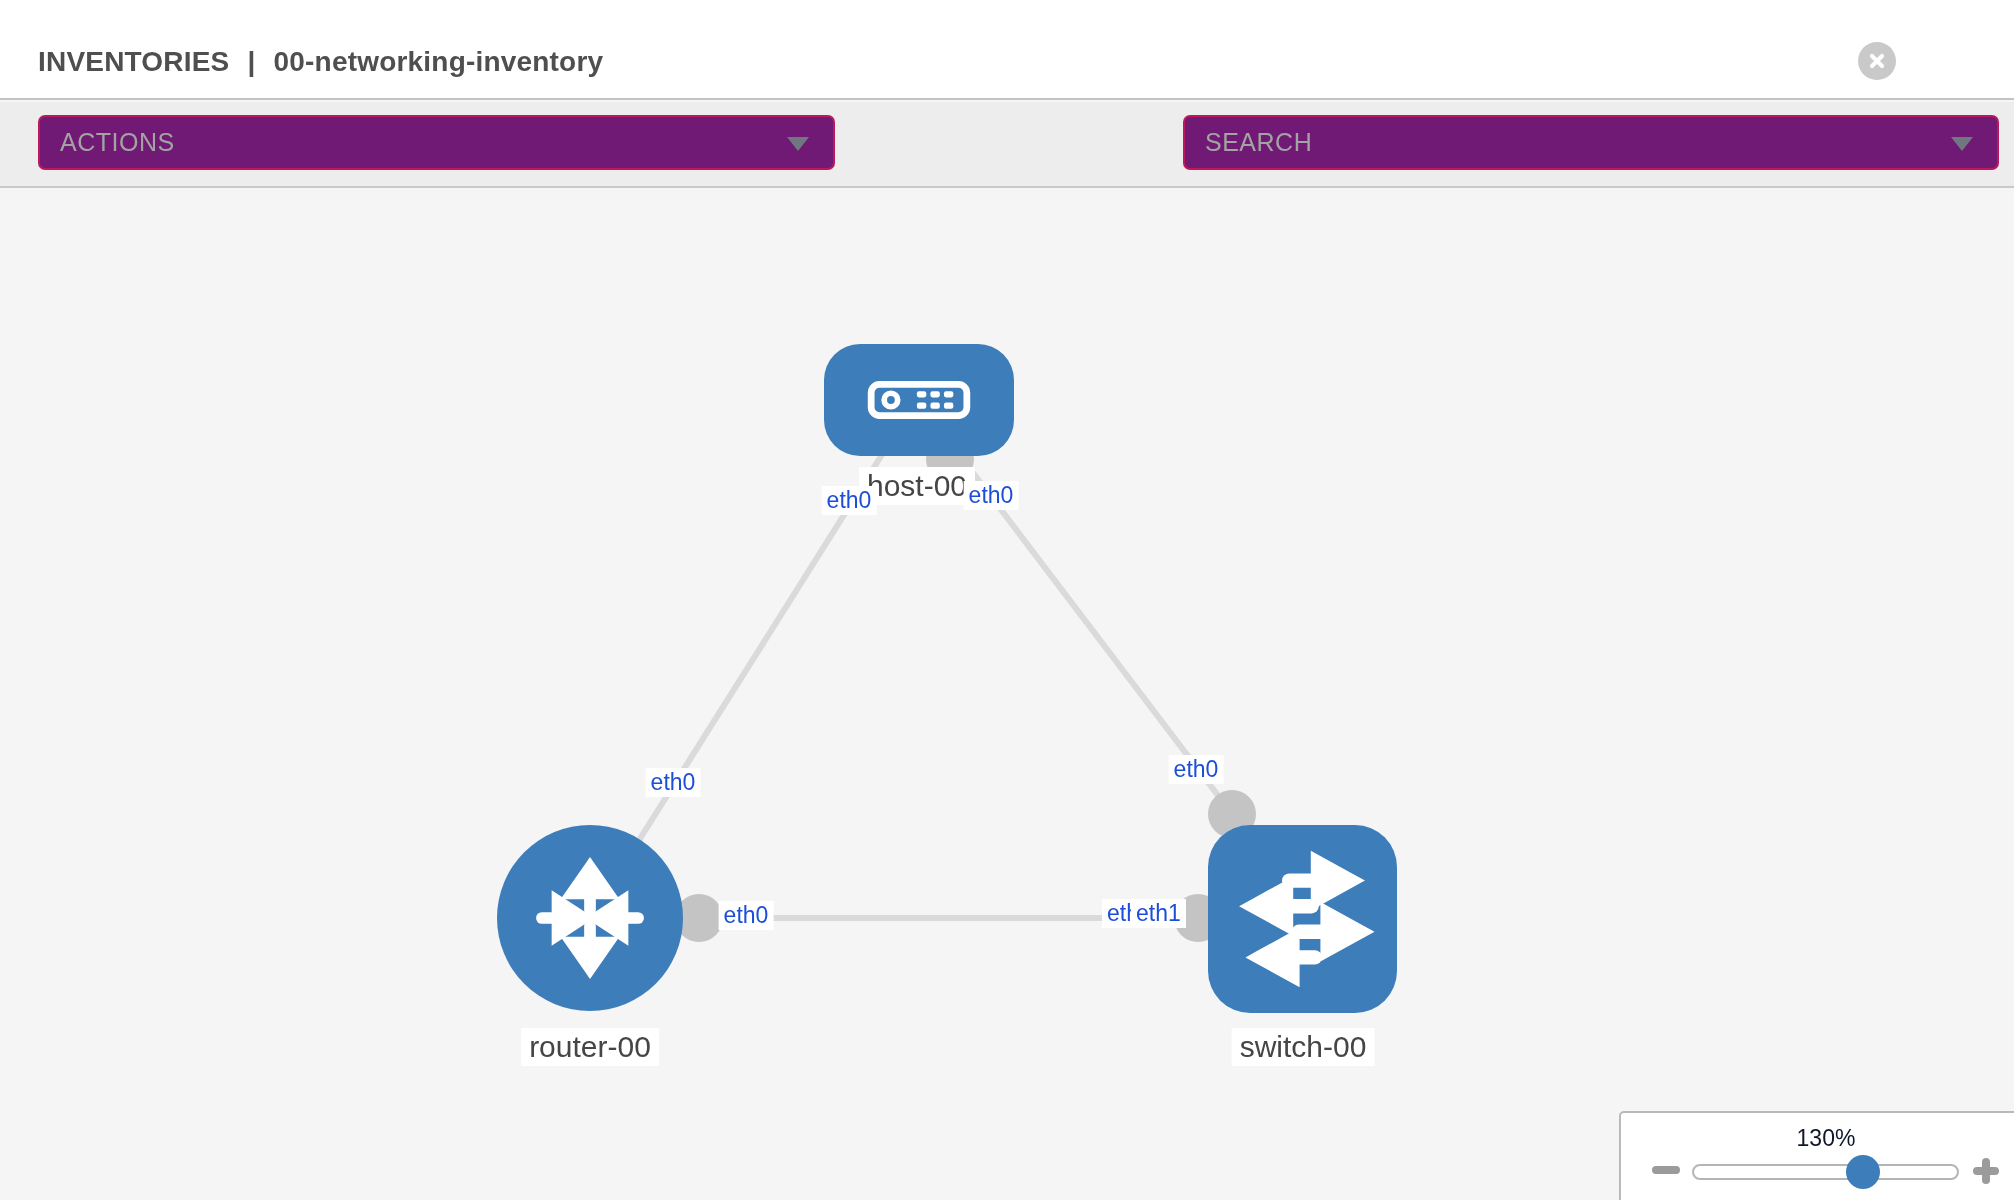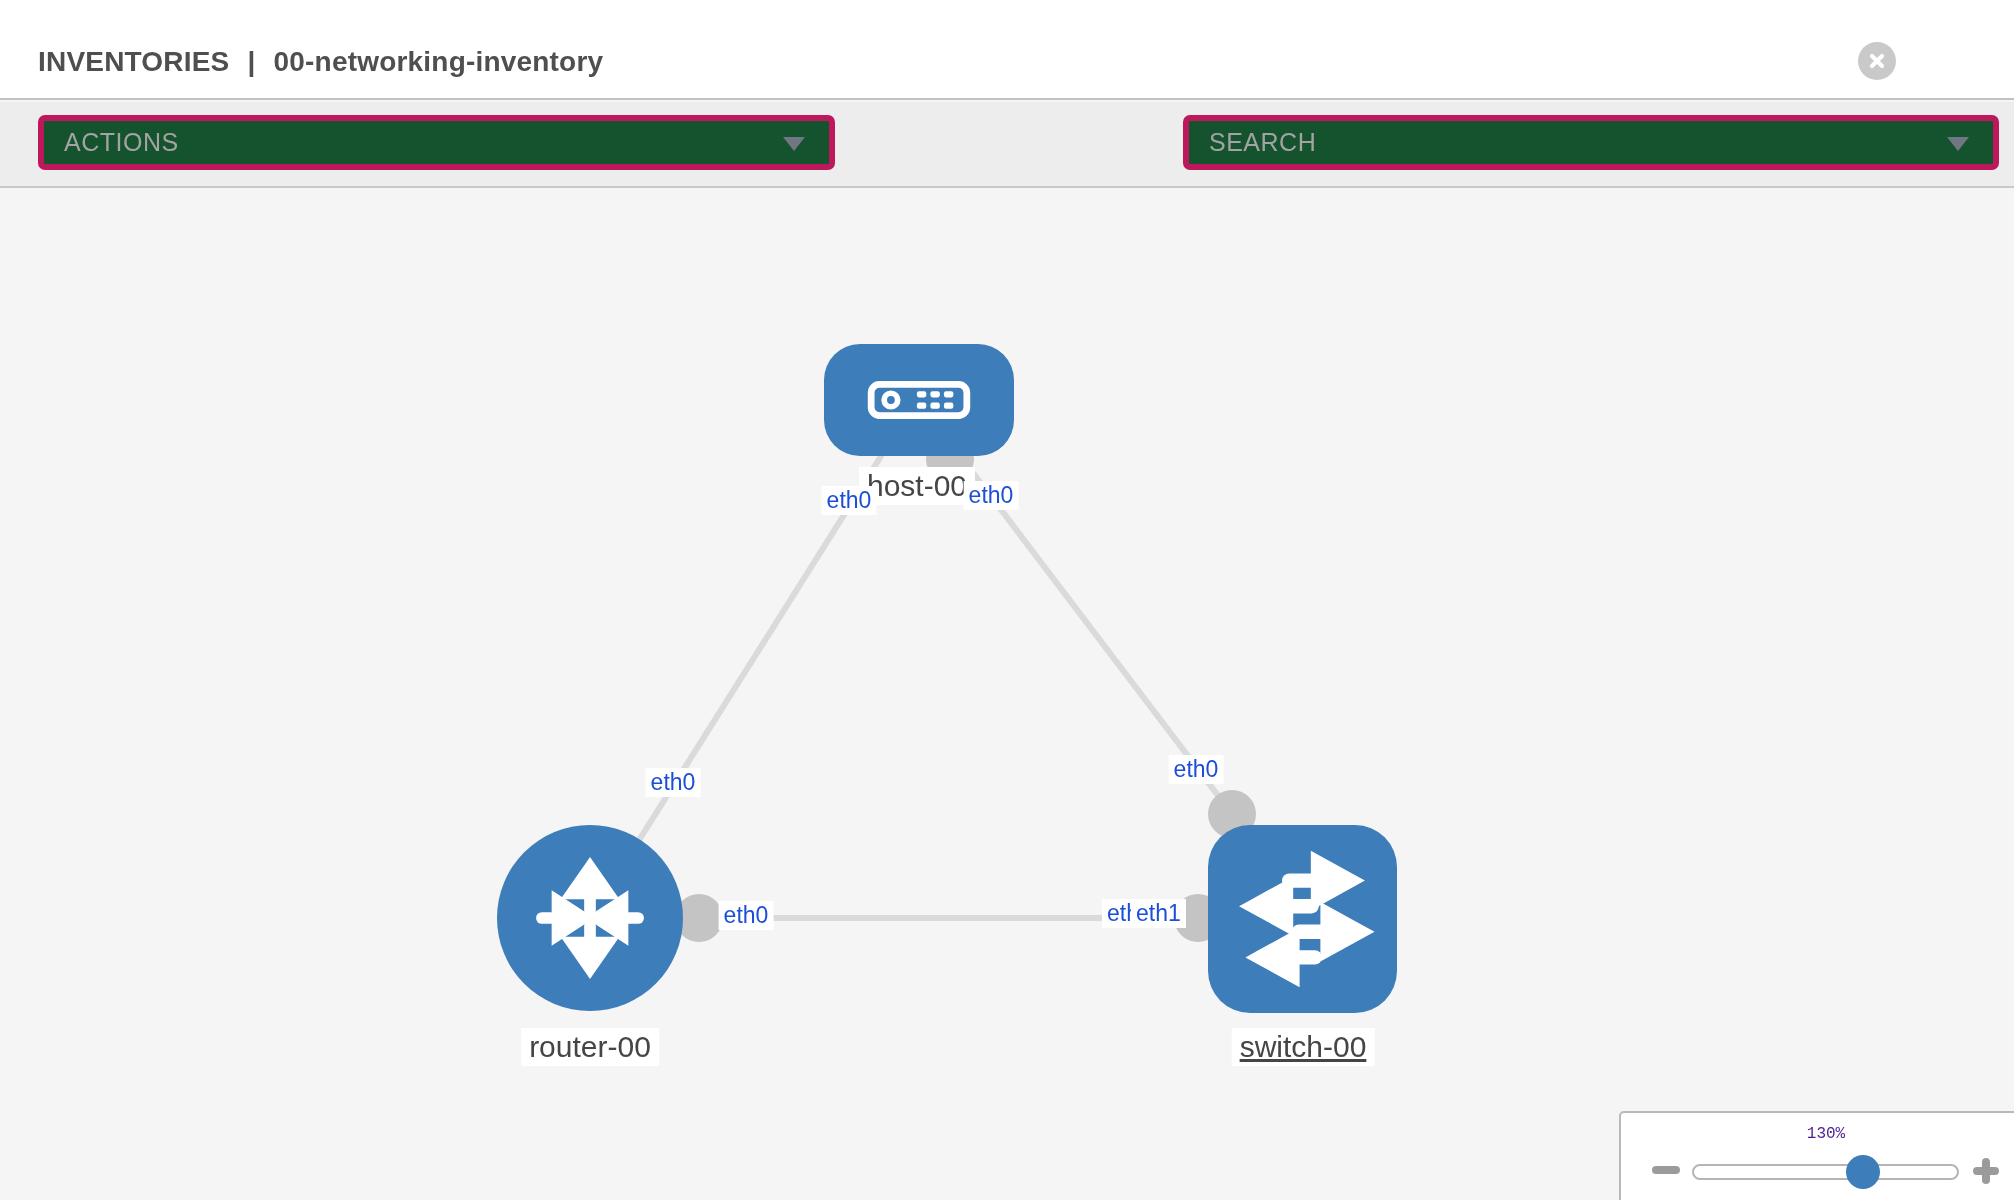--- a/index.html
+++ b/index.html
@@ -12,21 +12,21 @@
   .hdr-title{position:absolute;left:38px;top:18px;font-size:28px;font-weight:bold;
        color:#4f4f4f;letter-spacing:0.2px;white-space:nowrap;}
   .hdr-title .sep{margin:0 10px;color:#4f4f4f;}
   .close-btn{position:absolute;left:1858px;top:14px;width:38px;height:38px;border-radius:50%;
        background:#c9c9c9;display:flex;align-items:center;justify-content:center;cursor:pointer;}
   .close-btn svg{width:20px;height:20px;}
 
   
   .tbar{position:absolute;left:0;top:74px;width:100%;height:86px;background:#ededed;
        border-bottom:2px solid #c9c9c9;box-sizing:border-box;}
-  .select{position:absolute;top:13px;height:55px;background:#14532d;border:6px solid #be185d;
+  .select{position:absolute;top:13px;height:55px;background:#701a75;border:2px solid #be185d;
        border-radius:7px;box-sizing:border-box;display:flex;align-items:center;cursor:pointer;}
   .select .lbl{margin-left:20px;font-size:25px;color:#a3a3a3;letter-spacing:0.5px;}
   .caret{position:absolute;right:24px;top:50%;margin-top:-6px;width:0;height:0;
        border-left:11px solid transparent;border-right:11px solid transparent;
        border-top:14px solid #717781;}
   .sel-actions{left:38px;width:797px;}
   .sel-search{left:1183px;width:816px;}
   .tool-btn{position:absolute;top:94px;width:40px;height:40px;display:flex;align-items:center;
        justify-content:center;cursor:pointer;}
   .tool-btn svg{width:34px;height:34px;fill:#898f96;}
@@ -48,21 +48,21 @@
   .node-label{position:absolute;transform:translateX(-50%);background:#ffffff;color:#454545;
        font-size:30px;padding:2px 8px;white-space:nowrap;}
   .eth-label{position:absolute;background:#ffffff;color:#1d4ed8;font-size:23px;
        padding:1px 5px;white-space:nowrap;}
   .eth-center{transform:translateX(-50%);}
 
   
   .zoom-panel{position:absolute;left:1619px;top:923px;width:397px;height:119px;background:#ffffff;
        border:2px solid #b9b9b9;border-radius:5px 0 0 0;box-sizing:border-box;}
   .zoom-value{position:absolute;left:140px;top:12px;width:130px;text-align:center;
-       font-size:16px;color:#4c1d95;font-family:Liberation Mono, monospace;}
+       font-size:23px;color:#0f172a;}
   .zoom-minus{position:absolute;left:31px;top:53px;width:28px;height:8px;border-radius:4px;
        background:#9b9b9b;cursor:pointer;}
   .zoom-plus{position:absolute;left:352px;top:45px;width:26px;height:26px;cursor:pointer;}
   .zoom-plus::before{content:"";position:absolute;left:0;top:9px;width:26px;height:8px;
        border-radius:4px;background:#9b9b9b;}
   .zoom-plus::after{content:"";position:absolute;left:9px;top:0;width:8px;height:26px;
        border-radius:4px;background:#9b9b9b;}
   .zoom-track{position:absolute;left:71px;top:51px;width:267px;height:16px;background:#fff;
        border:2px solid #b5b5b5;border-radius:10px;box-sizing:border-box;cursor:pointer;}
   .zoom-handle{position:absolute;left:225px;top:42px;width:34px;height:34px;border-radius:50%;
@@ -175,21 +175,21 @@
               <polygon points="86,58 66,47 66,69"></polygon>
             <line x1="58" y1="74" x2="40" y2="74"></line>
               <polygon points="24,74 44,63 44,85"></polygon>
           </g>
         </svg>
       </span>
     </div>
 
     <div class="node-label" style="left:917px;top:279px;">host-00</div>
     <div class="node-label" style="left:590px;top:840px;">router-00</div>
-    <div class="node-label" style="left:1303px;top:840px;text-decoration:underline;">switch-00</div>
+    <div class="node-label" style="left:1303px;top:840px;">switch-00</div>
 
     <div class="eth-label eth-center" style="left:849px;top:298px;">eth0</div>
     <div class="eth-label eth-center" style="left:991px;top:293px;">eth0</div>
     <div class="eth-label eth-center" style="left:673px;top:580px;">eth0</div>
     <div class="eth-label eth-center" style="left:1196px;top:567px;">eth0</div>
     <div class="eth-label eth-center" style="left:746px;top:713px;">eth0</div>
     <div class="eth-label" style="left:1102px;top:711px;">eth0</div>
     <div class="eth-label" style="left:1131px;top:711px;">eth1</div>
 
     <div class="zoom-panel">

